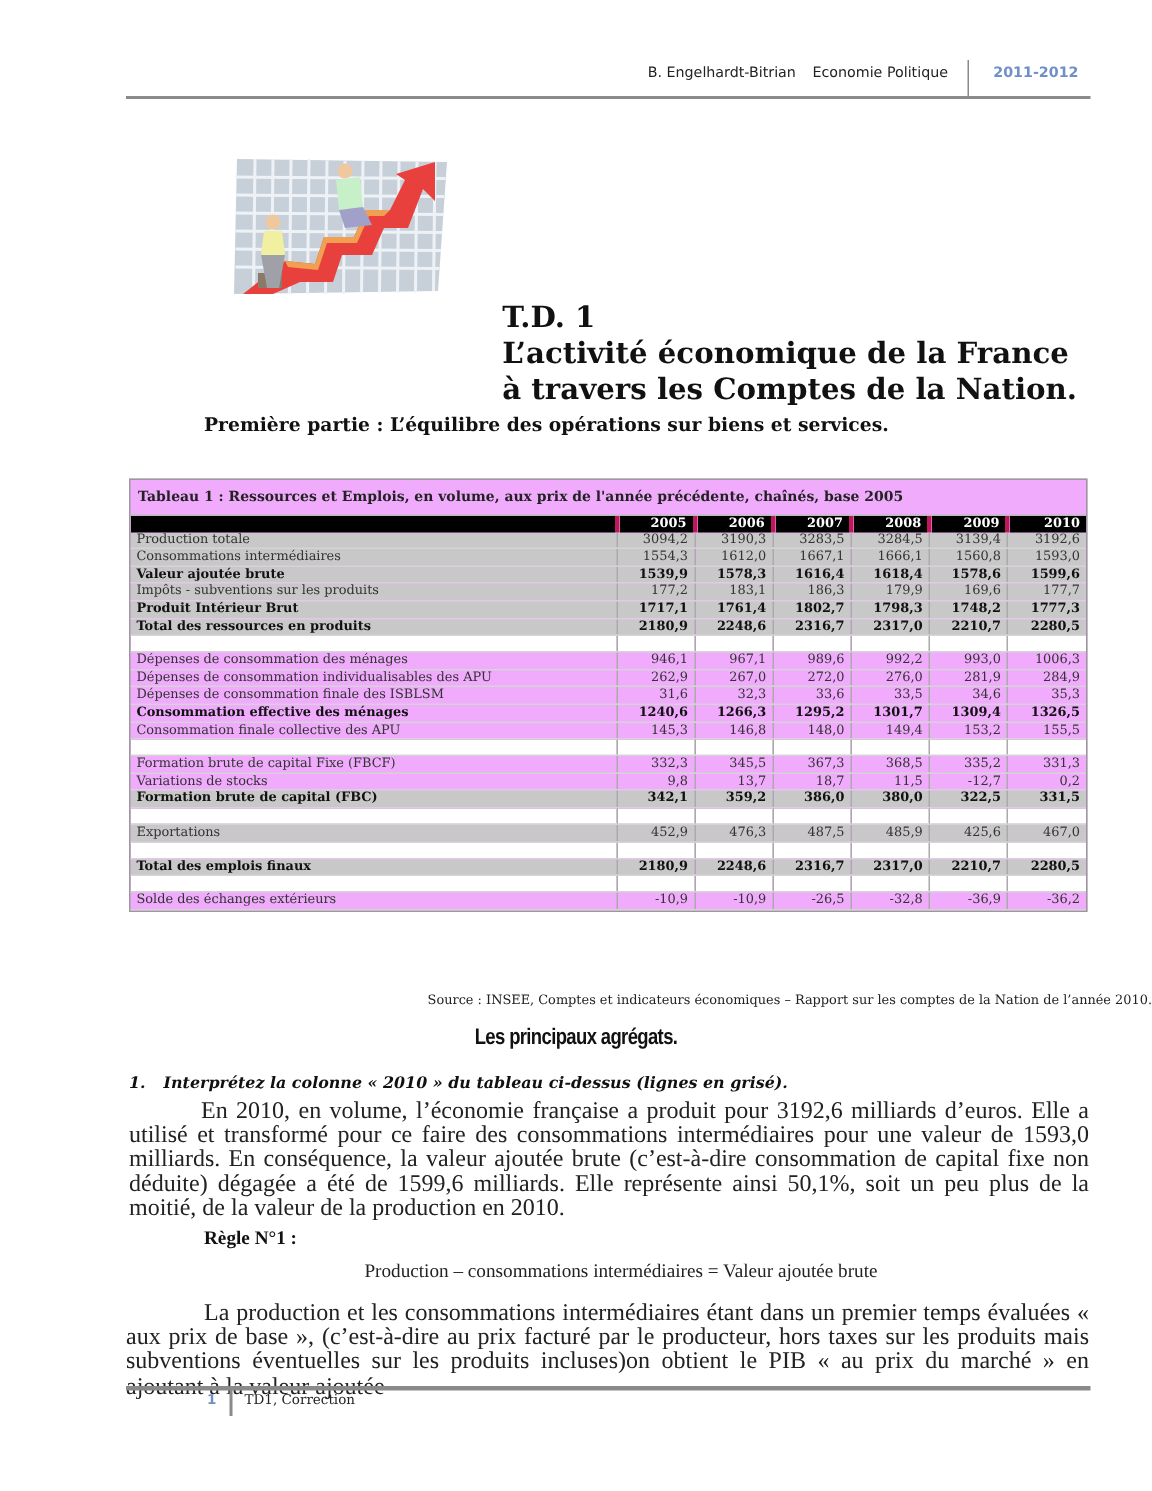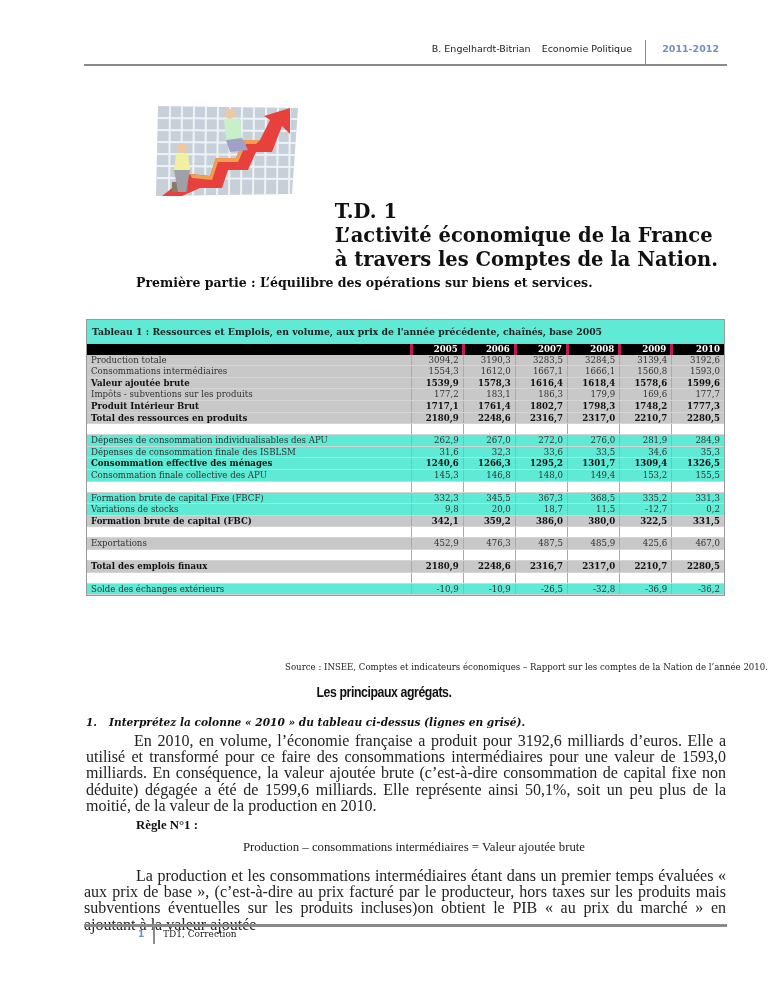--- a/index.html
+++ b/index.html
@@ -9,21 +9,21 @@
   .hdr .txt span{margin-left:8px;}
   .hdr .vline{position:absolute;right:81px;top:0;width:1.5px;height:26px;background:#8a8a8a;}
   .hdr .year{position:absolute;right:8px;top:3px;font-family:"DejaVu Sans",sans-serif;font-size:9.5px;color:#6f8fc8;font-weight:bold;}
   .hdr .hline{position:absolute;left:0;right:0;bottom:0;height:2.5px;background:#8a8a8a;}
 
   .clipart{position:absolute;left:152px;top:104px;width:148px;height:95px;}
 
   .title{position:absolute;right:50px;top:200px;text-align:left;font-family:"DejaVu Serif",serif;font-weight:bold;font-size:19.5px;line-height:24px;color:#111;}
   .part{position:absolute;left:136px;top:275px;font-family:"DejaVu Serif",serif;font-weight:bold;font-size:12.5px;color:#111;}
 
-  .tbl-wrap{position:absolute;left:86px;top:319px;width:637px;border:1px solid #9a9a9a;background:#5eead4;}
+  .tbl-wrap{position:absolute;left:86px;top:319px;width:637px;border:1px solid #9a9a9a;background:#f0abfc;}
   .tbl-caption{font-family:"DejaVu Serif",serif;font-weight:bold;font-size:9.3px;padding:6px 5px 4px 5px;height:13px;border-bottom:1px solid #bbb;}
   table{border-collapse:collapse;width:100%;table-layout:fixed;font-family:"DejaVu Serif",serif;font-size:8.6px;}
   td,th{padding:0 4px;height:10.6px;line-height:10.6px;white-space:nowrap;overflow:hidden;}
   th{background:#000;color:#fff;text-align:right;font-weight:bold;border-left:3px solid #be185d;}
   th.lab{text-align:left;border-left:none;}
   td.num{text-align:right;border-left:1px solid #aaa;}
   tr.grey td{background:#c8c8c8;}
   tr.bold td{font-weight:bold;color:#111;}
   tr td{color:#333;border-bottom:1px solid #d4d4d4;}
   tr.spacer td{height:10px;background:#fff;border-bottom:1px solid #d4d4d4;}
@@ -183,20 +183,29 @@
         <tr class="spacer">
           <td></td>
           <td class="num"></td>
           <td class="num"></td>
           <td class="num"></td>
           <td class="num"></td>
           <td class="num"></td>
           <td class="num"></td>
         </tr>
         <tr class="">
+          <td>Dépenses de consommation des ménages</td>
+          <td class="num">946,1</td>
+          <td class="num">967,1</td>
+          <td class="num">989,6</td>
+          <td class="num">992,2</td>
+          <td class="num">993,0</td>
+          <td class="num">1006,3</td>
+        </tr>
+        <tr class="">
           <td>Dépenses de consommation individualisables des APU</td>
           <td class="num">262,9</td>
           <td class="num">267,0</td>
           <td class="num">272,0</td>
           <td class="num">276,0</td>
           <td class="num">281,9</td>
           <td class="num">284,9</td>
         </tr>
         <tr class="">
           <td>Dépenses de consommation finale des ISBLSM</td>
@@ -239,21 +248,21 @@
           <td class="num">332,3</td>
           <td class="num">345,5</td>
           <td class="num">367,3</td>
           <td class="num">368,5</td>
           <td class="num">335,2</td>
           <td class="num">331,3</td>
         </tr>
         <tr class="">
           <td>Variations de stocks</td>
           <td class="num">9,8</td>
-          <td class="num">20,0</td>
+          <td class="num">13,7</td>
           <td class="num">18,7</td>
           <td class="num">11,5</td>
           <td class="num">-12,7</td>
           <td class="num">0,2</td>
         </tr>
         <tr class="grey bold">
           <td>Formation brute de capital (FBC)</td>
           <td class="num">342,1</td>
           <td class="num">359,2</td>
           <td class="num">386,0</td>

